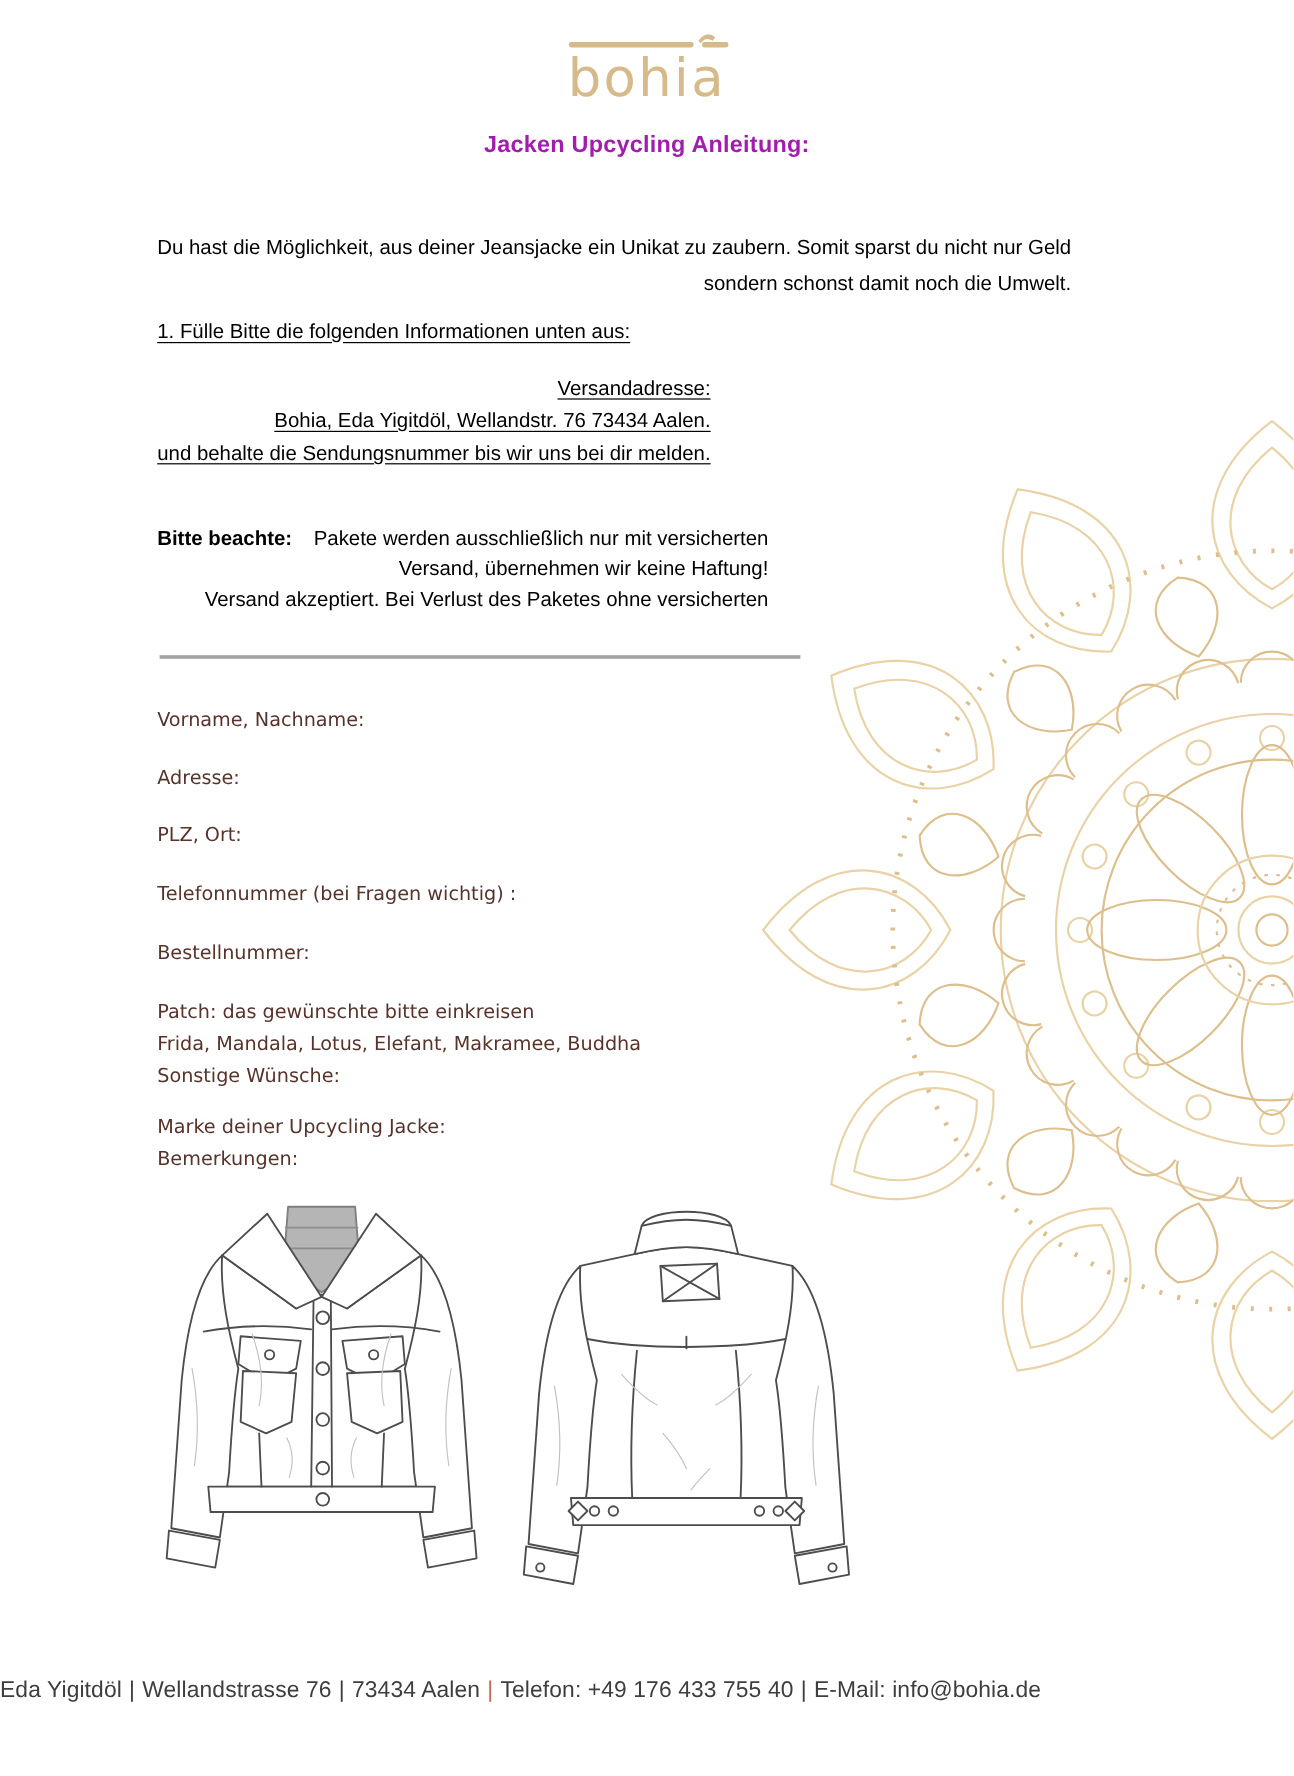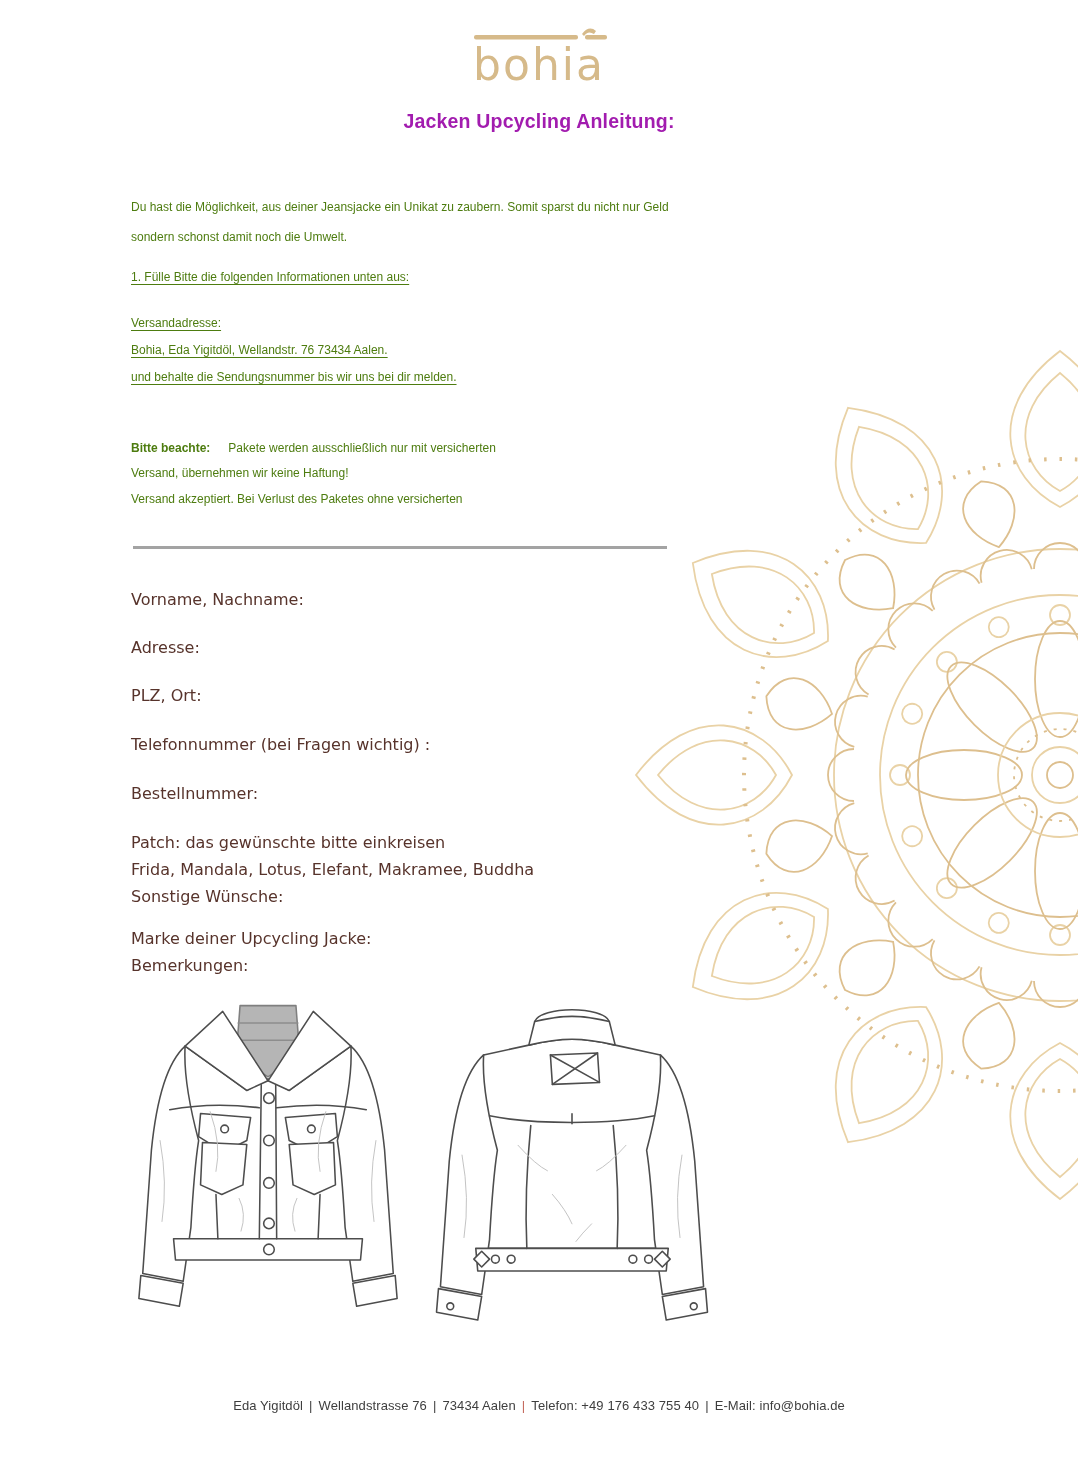--- a/index.html
+++ b/index.html
@@ -9,40 +9,40 @@
   }
   
   .mandala{position:absolute;left:630px;top:345px;width:860px;height:860px;}
   
   .logo{position:absolute;left:50%;top:26px;transform:translateX(-50%);}
   .heading{
     position:absolute;left:0;top:110px;width:100%;text-align:center;
     color:#a21caf;font-size:19.5px;font-weight:bold;letter-spacing:.2px;
   }
   
-  .txtblock{position:absolute;left:131px;color:#4d7c0f;font-size:12px;white-space:nowrap;}
+  .txtblock{position:absolute;left:131px;color:#000000;font-size:17px;white-space:nowrap;text-align:right;}
   .intro{top:192px;line-height:30px;}
   .step1{top:262px;line-height:30px;}
   .step2{top:310px;line-height:27px;}
   .underl{text-decoration:underline;text-underline-offset:3px;}
   .note{top:436px;line-height:25.4px;}
   .note-label{font-weight:bold;margin-right:18px;}
   .divider{position:absolute;left:133px;top:546px;width:534px;height:2.5px;background:#a3a3a3;}
   
   .form-label{
     position:absolute;left:131px;color:#57332b;font-size:16px;
     font-family:"DejaVu Sans",sans-serif;white-space:nowrap;line-height:22px;text-align:center;
   }
   
   .jacket-front{position:absolute;left:118px;top:996px;width:300px;height:318px;}
   .jacket-back{position:absolute;left:422px;top:998px;width:300px;height:324px;}
   
   .footer{
-    position:absolute;left:0;top:1398px;width:100%;text-align:center;
-    color:#3e3e3e;font-size:13px;letter-spacing:.1px;
+    position:absolute;left:0;top:1398px;width:100%;
+    color:#3e3e3e;font-size:19px;letter-spacing:.1px;
   }
   .footer .sep{margin:0 6px;color:#3e3e3e;}
   .footer .sep-accent{color:#c4685c;}
 </style>
 </head>
 <body>
 
 <div class="page">
 
   <svg class="mandala" viewBox="-430 -430 860 860" aria-hidden="true">

